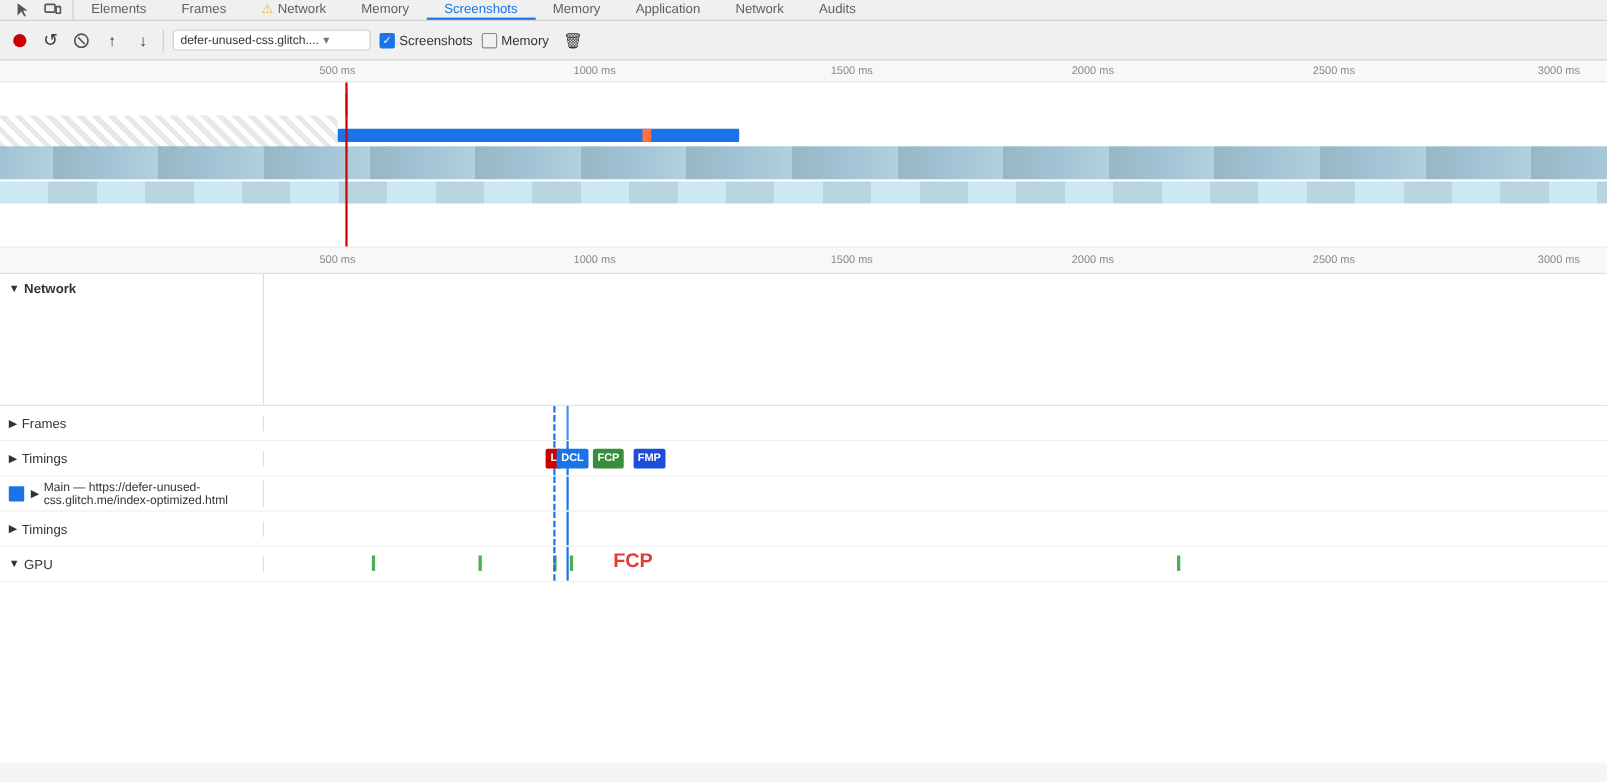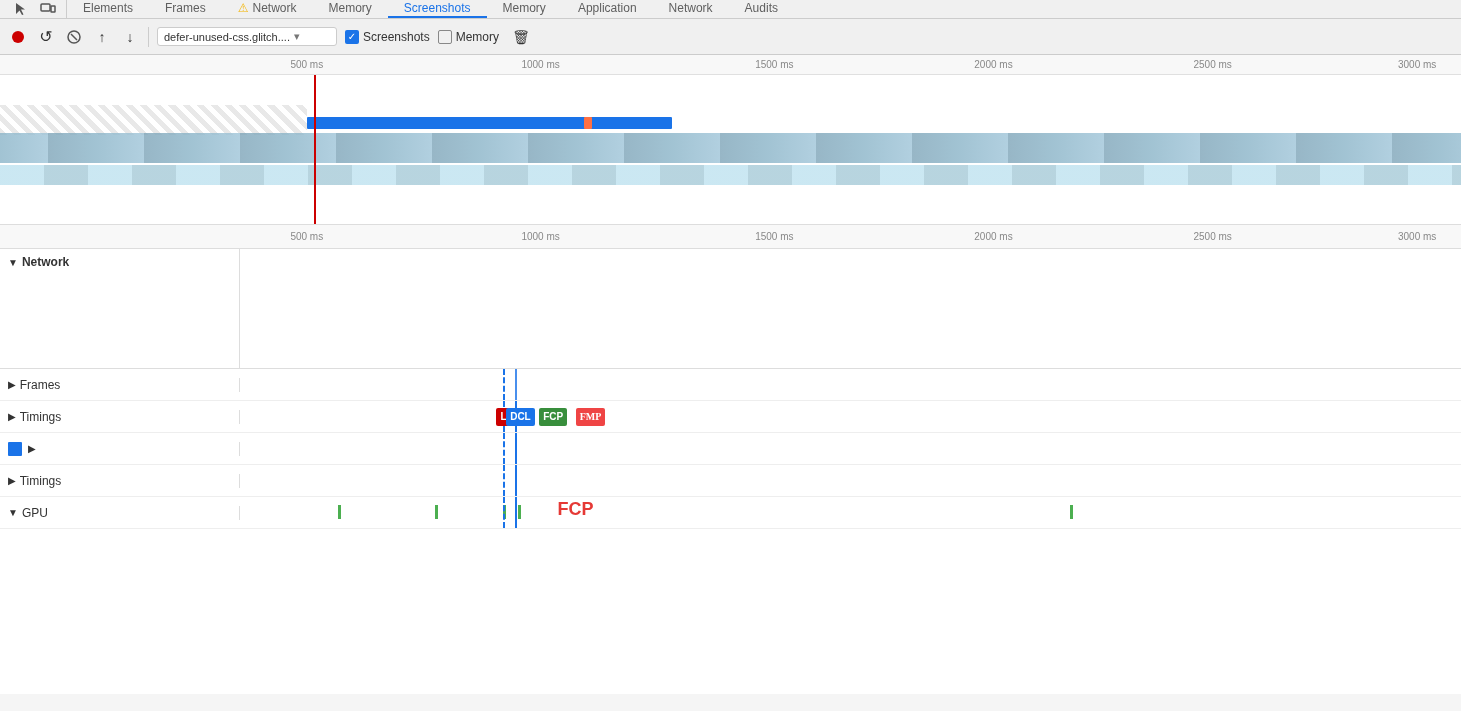--- a/index.html
+++ b/index.html
@@ -213,21 +213,21 @@
       justify-content: center;
       font-size: 10px;
       font-weight: bold;
       color: #fff;
       padding: 0 4px;
       border-radius: 2px;
     }
     .badge-l { background: #c00; }
     .badge-dcl { background: #1a73e8; }
     .badge-fcp { background: #388e3c; }
-    .badge-fmp { background: #ef4444; font-family: Liberation Serif, serif; }
+    .badge-fmp { background: #1d4ed8; }
 
     
     .gpu-bar {
       position: absolute;
       top: 8px;
       width: 3px;
       height: 14px;
       background: #4caf50;
     }
 
@@ -432,20 +432,21 @@
         <div class="timing-badge badge-dcl" style="left:21.8%;">DCL</div>
         <div class="timing-badge badge-fcp" style="left:24.5%;">FCP</div>
         <div class="timing-badge badge-fmp" style="left:27.5%;">FMP</div>
       </div>
     </div>
 
     <div class="row-item">
       <div class="row-label" style="font-weight:normal;">
         <div style="width:14px; height:14px; background:#1a73e8; border-radius:1px; flex-shrink:0; margin-right:2px;"></div>
         <span class="triangle-right">▶</span>
+        <span style="font-size:11px;">Main — https://defer-unused-css.glitch.me/index-optimized.html</span>
       </div>
       <div class="row-content" style="position:relative;">
         <div style="position:absolute; left:21.5%; border-left:2px dashed #1a73e8; top:0; bottom:0;"></div>
         <div style="position:absolute; left:22.5%; top:0; bottom:0; width:2px; background:#1a73e8;"></div>
       </div>
     </div>
 
     <div class="row-item">
       <div class="row-label">
         <span class="triangle-right">▶</span>

